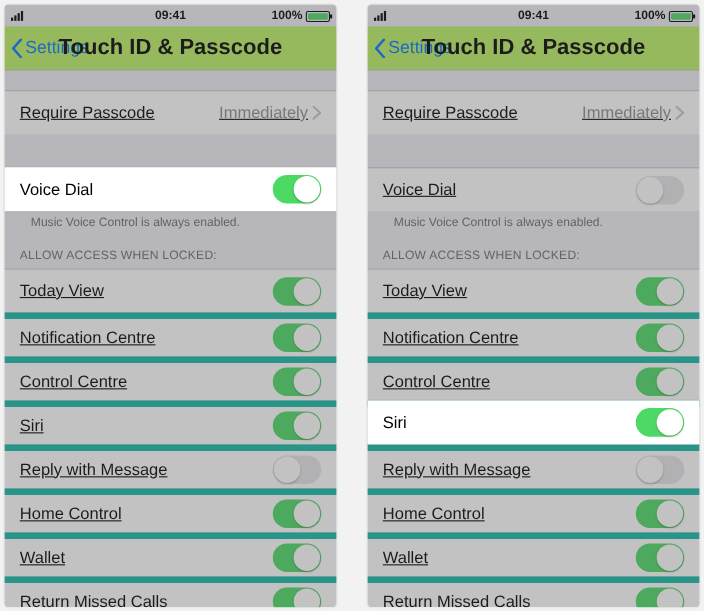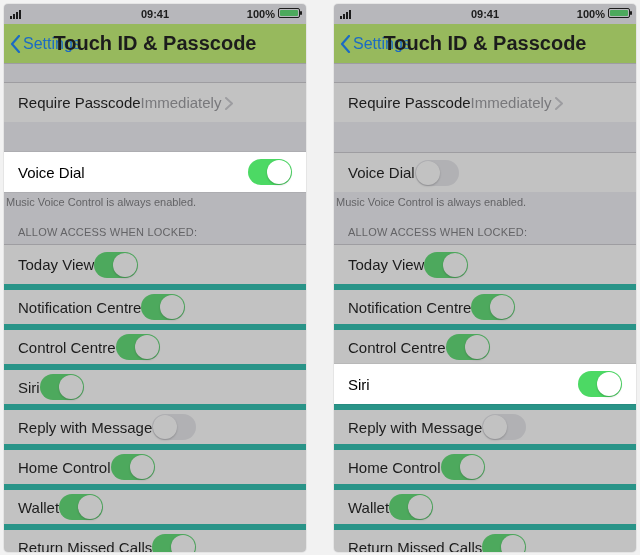--- a/index.html
+++ b/index.html
@@ -42,21 +42,21 @@
     height: 20px;
     display: flex;
     align-items: center;
     justify-content: space-between;
     padding: 0 6px;
     font-size: 11px;
     font-weight: 600;
     color: #000;
   }
   .status .center { flex:1; text-align:center; }
-  .status .left, .status .right { display:flex; align-items:flex-start; gap:3px; min-width:70px; }
+  .status .left, .status .right { display:flex; align-items:flex-end; gap:3px; min-width:70px; }
   .status .right { justify-content:flex-end; }
   .sig-bars { display:flex; align-items:flex-end; gap:1px; height:9px; }
   .sig-bars span { width:2px; background:#000; display:block; }
   .sig-bars span:nth-child(1){height:3px;}
   .sig-bars span:nth-child(2){height:5px;}
   .sig-bars span:nth-child(3){height:7px;}
   .sig-bars span:nth-child(4){height:9px;}
   .battery {
     width: 22px; height: 10px; border:1px solid #000; border-radius:2px; position:relative;
   }
@@ -85,32 +85,33 @@
     position:absolute; left:0; right:0; text-align:center; font-size:20px; font-weight:600; pointer-events:none;
   }
   
   .space { height: 18px; }
   .space-big { height: 30px; }
   .row {
     background:#fff;
     height: 40px;
     display:flex;
     align-items:center;
-    justify-content:flex-start;
+    justify-content:space-between;
     padding: 0 14px;
     font-size:15px;
     border-top:1px solid #dcdcdc;
+    text-decoration:underline;
   }
   .row.first { border-top:1px solid #c8c7cc; }
   .row + .row { border-top:6px solid #14b8a6; }
   .row-label { color:#000; }
   .row-detail { color:#8e8e93; font-size:15px; display:flex; align-items:center; gap:4px;}
   .chev-right { width:8px;height:13px; }
   .footer-note {
-    font-size:11px; color:#6d6d72; padding: 4px 14px 0 2px;
+    font-size:11px; color:#6d6d72; padding: 4px 14px 0 24px;
   }
   .section-hdr {
     font-size:11px; color:#6d6d72; padding: 18px 14px 6px 14px; letter-spacing:0.2px;
   }
   
   .switch {
     width:44px; height:26px; border-radius:13px; position:relative; background:#e5e5ea;
     transition:background .15s;
   }
   .switch .knob{

